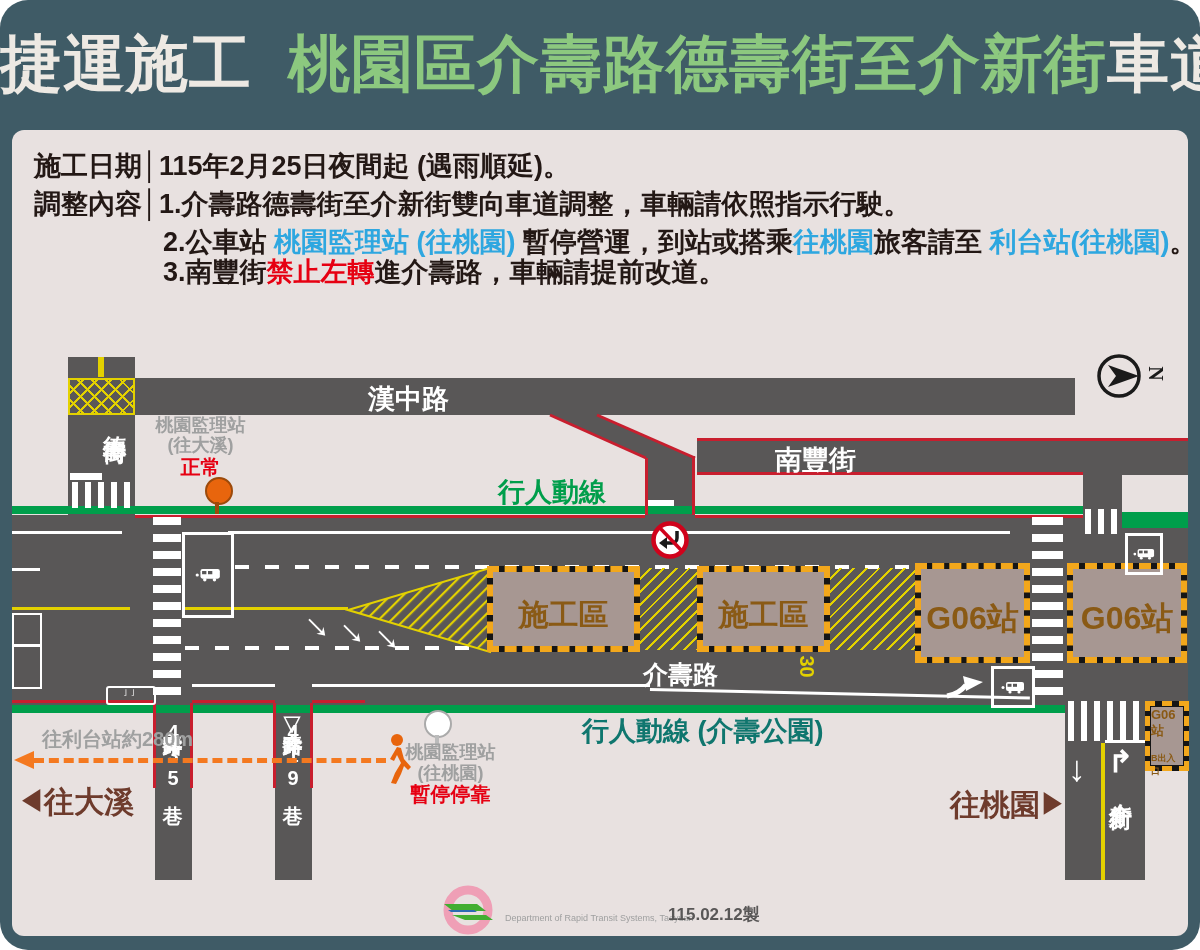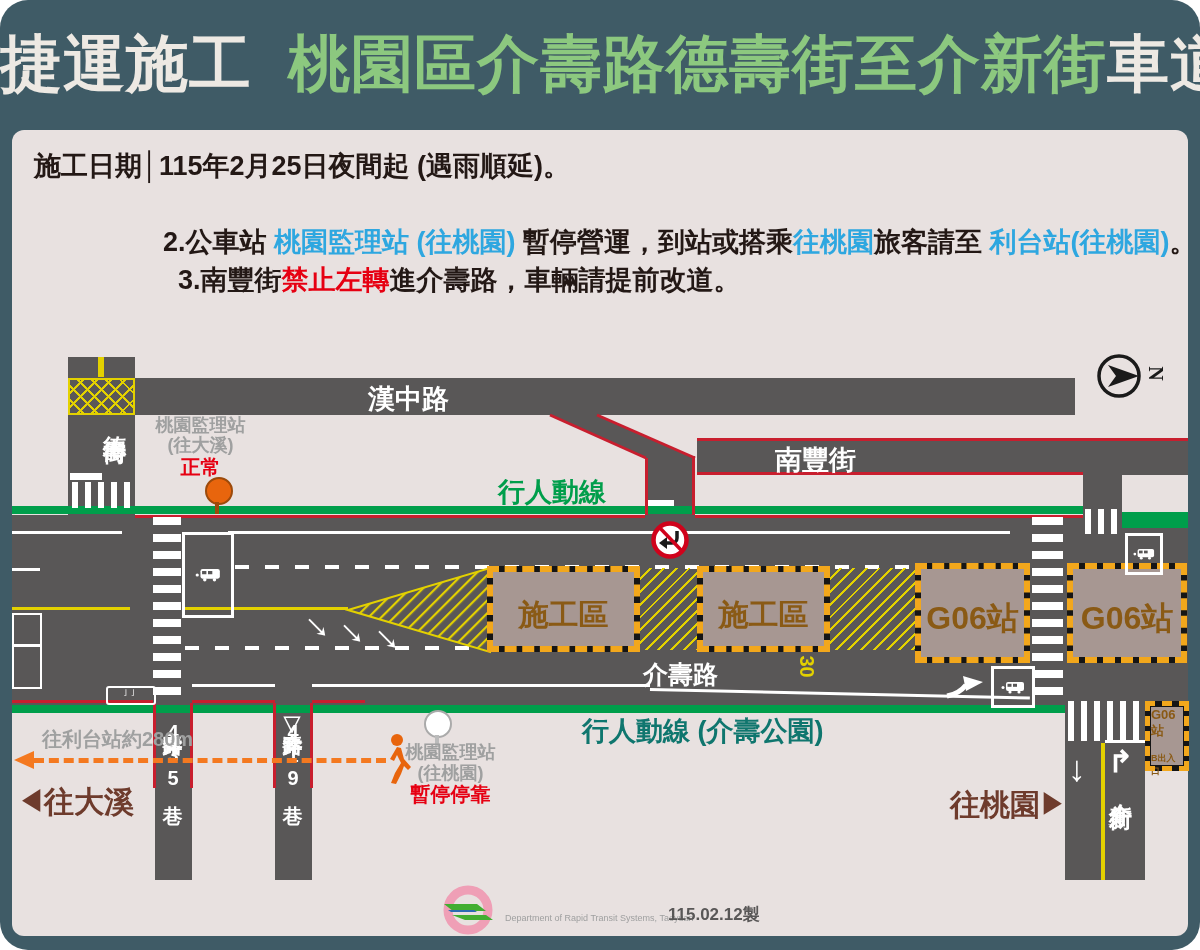--- a/index.html
+++ b/index.html
@@ -43,24 +43,27 @@
 
   <div class="abs title">
     <span class="t-white">捷運施工</span><span class="t-green">桃園區介壽路德壽街至介新街</span><span class="t-white">車道調整</span>
   </div>
 
   <div class="abs content"></div>
 
   <div class="info-line" style="left:34px;top:148px;">
     <span>施工日期</span><span>│</span><span>115年2月25日夜間起 (遇雨順延)。</span>
   </div>
+  <div class="info-line" style="left:34px;top:186px;">
+    <span>調整內容</span><span>│</span><span>1.介壽路德壽街至介新街雙向車道調整，車輛請依照指示行駛。</span>
+  </div>
   <div class="info-line" style="left:163px;top:224px;">
     <span>2.公車站 </span><span class="blue">桃園監理站 (往桃園)</span><span> 暫停營運，到站或搭乘</span><span class="blue">往桃園</span><span>旅客請至 </span><span class="blue">利台站(往桃園)</span><span>。</span>
   </div>
-  <div class="info-line" style="left:163px;top:262px;margin-left:15px;">
+  <div class="info-line" style="left:163px;top:254px;">
     <span>3.南豐街</span><span class="redtxt">禁止左轉</span><span>進介壽路，車輛請提前改道。</span>
   </div>
 
   <div class="road" style="left:12px;top:515px;width:1176px;height:190px;"></div>
   <div class="road" style="left:135px;top:378px;width:940px;height:37px;"></div>
   <div class="road" style="left:68px;top:357px;width:67px;height:158px;"></div>
   <div class="road" style="left:697px;top:440px;width:491px;height:35px;"></div>
   <div class="road" style="left:645px;top:456px;width:50px;height:59px;"></div>
   <svg class="abs" style="left:535px;top:411px;" width="165" height="50">
     <polygon points="15,4 62,4 160,47 110,47" fill="#595757"></polygon>

